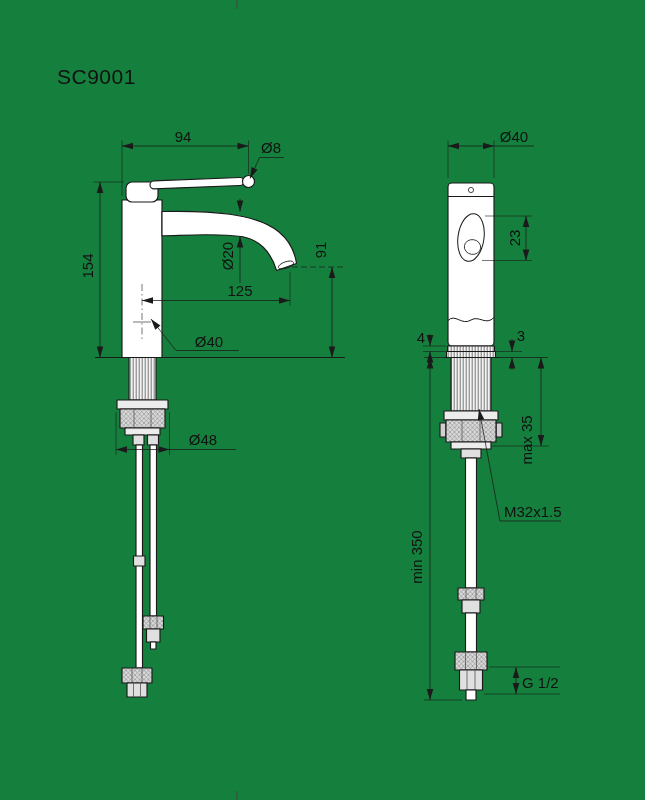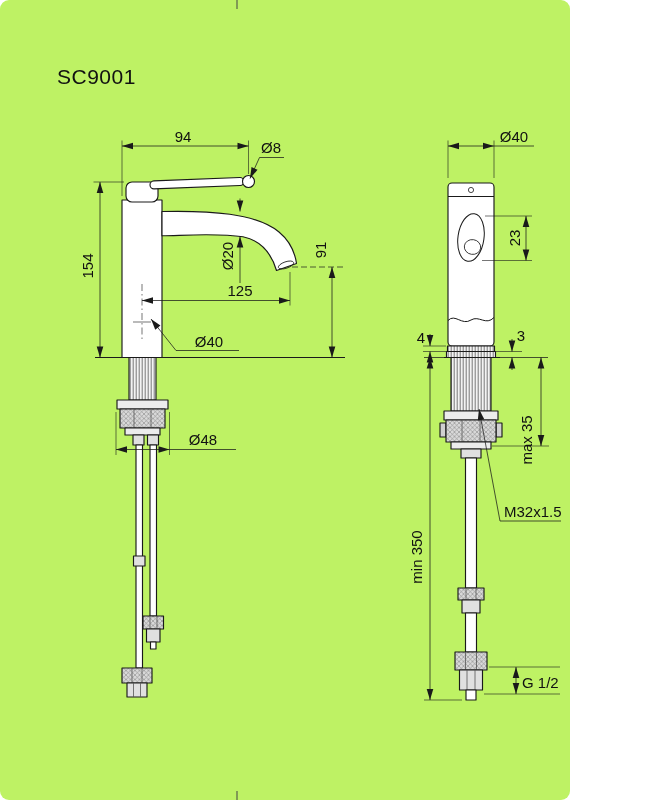--- a/index.html
+++ b/index.html
@@ -1,16 +1,16 @@
 <!DOCTYPE html>
 <html><head>
 <meta charset="utf-8">
 <style>
   html,body{margin:0;padding:0;background:#ffffff;}
-  .page{width:570px;height:800px;position:relative;background:#bef264;overflow:hidden;border-radius:9px;}
+  .page{width:645px;height:800px;position:relative;background:#15803d;overflow:hidden;}
   svg{display:block;}
   text{font-family:"Liberation Sans", sans-serif;fill:#111;}
   .title-text{font-size:21px;letter-spacing:.5px;}
   .dim-text{font-size:15px;text-anchor:middle;}
   .ts{text-anchor:start;}
   .ol{fill:#ffffff;stroke:#1a1a1a;stroke-width:1.15;stroke-linejoin:round;}
   .ol2{fill:none;stroke:#1a1a1a;stroke-width:1;}
   .thin{fill:none;stroke:#1a1a1a;stroke-width:.8;}
   .dimline{fill:none;stroke:#1a1a1a;stroke-width:.75;}
   .ext{fill:none;stroke:#1a1a1a;stroke-width:.6;}

